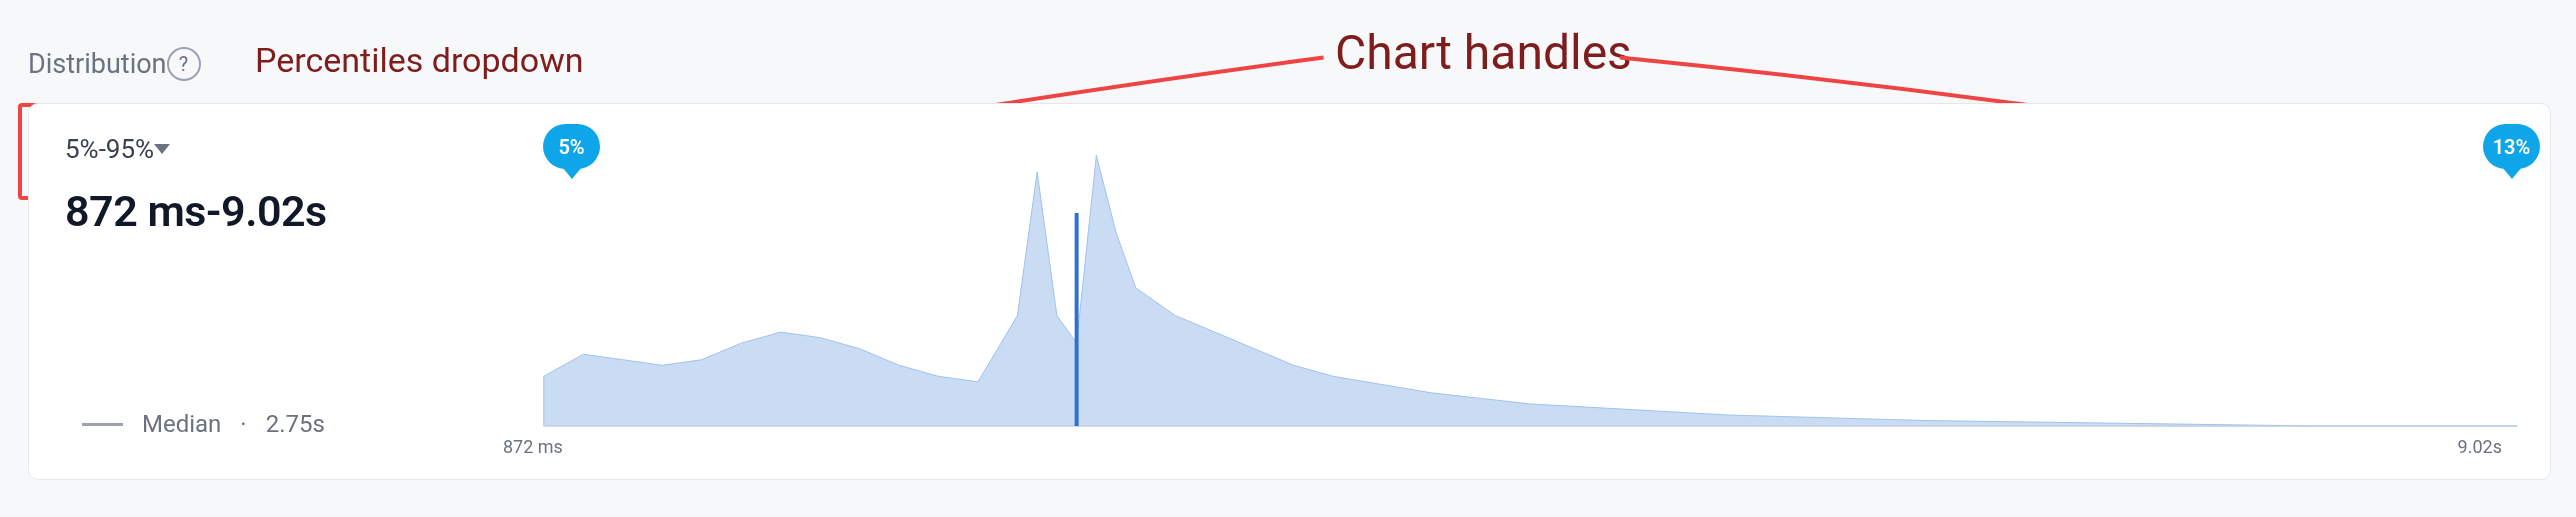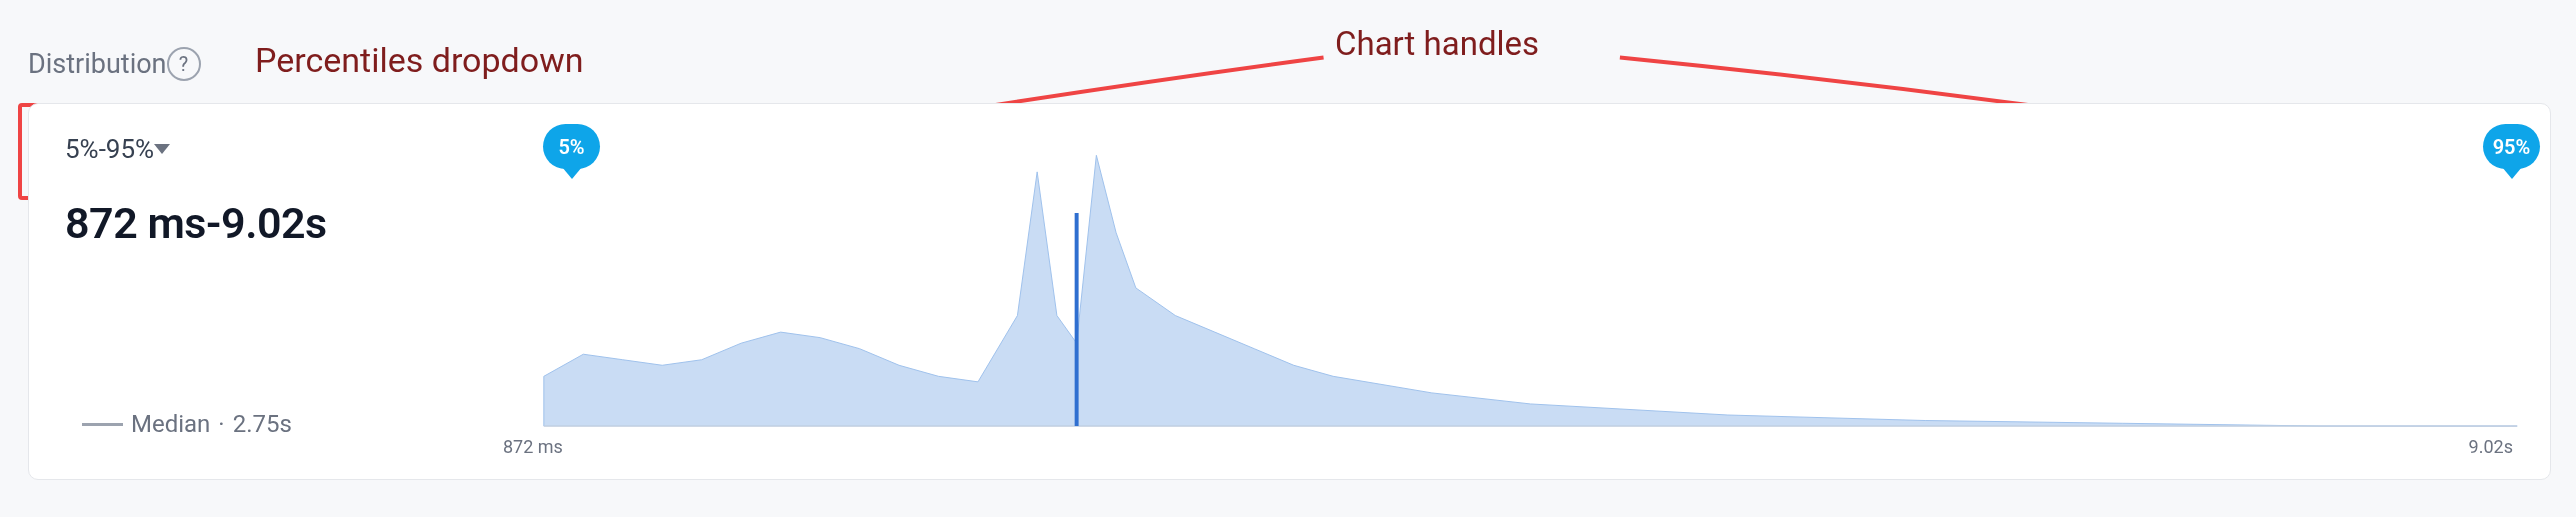--- a/index.html
+++ b/index.html
@@ -4,38 +4,38 @@
 <style>
   html,body{margin:0;padding:0;background:#f7f8fa;font-family:-apple-system,BlinkMacSystemFont,"Segoe UI",Roboto,Helvetica,Arial,sans-serif;}
   .wrap{position:relative;width:2576px;height:518px;}
   .panel-header{position:absolute;left:28px;top:47px;font-size:27px;color:#6b7280;display:flex;align-items:center;}
   .help-icon{display:inline-flex;align-items:center;justify-content:center;width:30px;height:30px;border:2px solid #9ca3af;border-radius:50%;font-size:20px;color:#6b7280;line-height:1;}
   .card{position:absolute;left:28px;top:103px;width:2521px;height:375px;background:#fff;border:1px solid #e5e7eb;border-radius:10px;}
   
   .leftcol{position:absolute;left:36px;top:30px;}
   .dd{display:inline-flex;align-items:center;gap:0;font-size:26px;color:#374151;cursor:pointer;}
   .dd .caret{width:0;height:0;border-left:8px solid transparent;border-right:8px solid transparent;border-top:10px solid #6b7280;}
-  .big-range{margin-top:34px;font-size:43px;font-weight:600;color:#111827;letter-spacing:-0.5px;}
-  .median-row{position:absolute;left:53px;top:306px;display:flex;align-items:center;gap:8px;color:#6b7280;font-size:24px;}
+  .big-range{margin-top:22px;font-size:43px;font-weight:600;color:#111827;letter-spacing:-0.5px;}
+  .median-row{position:absolute;left:53px;top:306px;display:flex;align-items:center;gap:19px;color:#6b7280;font-size:24px;}
   .median-swatch{width:41px;height:3px;background:#9ca3af;}
   
   .chart-area{position:absolute;left:514px;top:30px;width:1975px;height:296px;}
   .chart-svg{display:block;}
   .axis-label{position:absolute;top:332px;font-size:18px;color:#6b7280;}
   .axis-left{left:474px;}
-  .axis-right{right:37px;}
+  .axis-right{right:48px;}
   
   .handle{position:absolute;top:20px;width:57px;height:45px;border-radius:24px;background:#0ea5e9;color:#fff;font-size:20px;font-weight:600;display:flex;align-items:center;justify-content:center;cursor:ew-resize;}
   .handle::after{content:"";position:absolute;bottom:-10px;left:50%;transform:translateX(-50%);width:0;height:0;border-left:10px solid transparent;border-right:10px solid transparent;border-top:12px solid #0ea5e9;}
   .handle-left{left:514px;}
   .handle-right{left:2454px;}
   
   .anno{position:absolute;color:#7f1d1d;font-size:34px;font-weight:400;}
   .anno-dd-label{left:255px;top:40px;font-size:34px;}
-  .anno-handles-label{left:1335px;top:24px;font-size:33px;}
+  .anno-handles-label{left:1335px;top:24px;font-size:48px;}
   .highlight-box{position:absolute;left:18px;top:103px;width:284px;height:89px;border:4px solid #ef4444;border-radius:4px;pointer-events:none;}
   .arrow-svg{position:absolute;pointer-events:none;}
 </style>
 </head>
 <body>
 
 <div class="wrap">
 
   <div class="panel-header">
     <span>Distribution</span>
@@ -85,19 +85,19 @@
         </svg>
     </div>
 
     <div class="axis-label axis-left">872 ms</div>
     <div class="axis-label axis-right">9.02s</div>
 
     <div class="handle handle-left">
       <span>5%</span>
     </div>
     <div class="handle handle-right">
-      <span>95%</span>
+      <span>13%</span>
     </div>
 
   </div>
 
 </div>
 
 
 </body></html>

